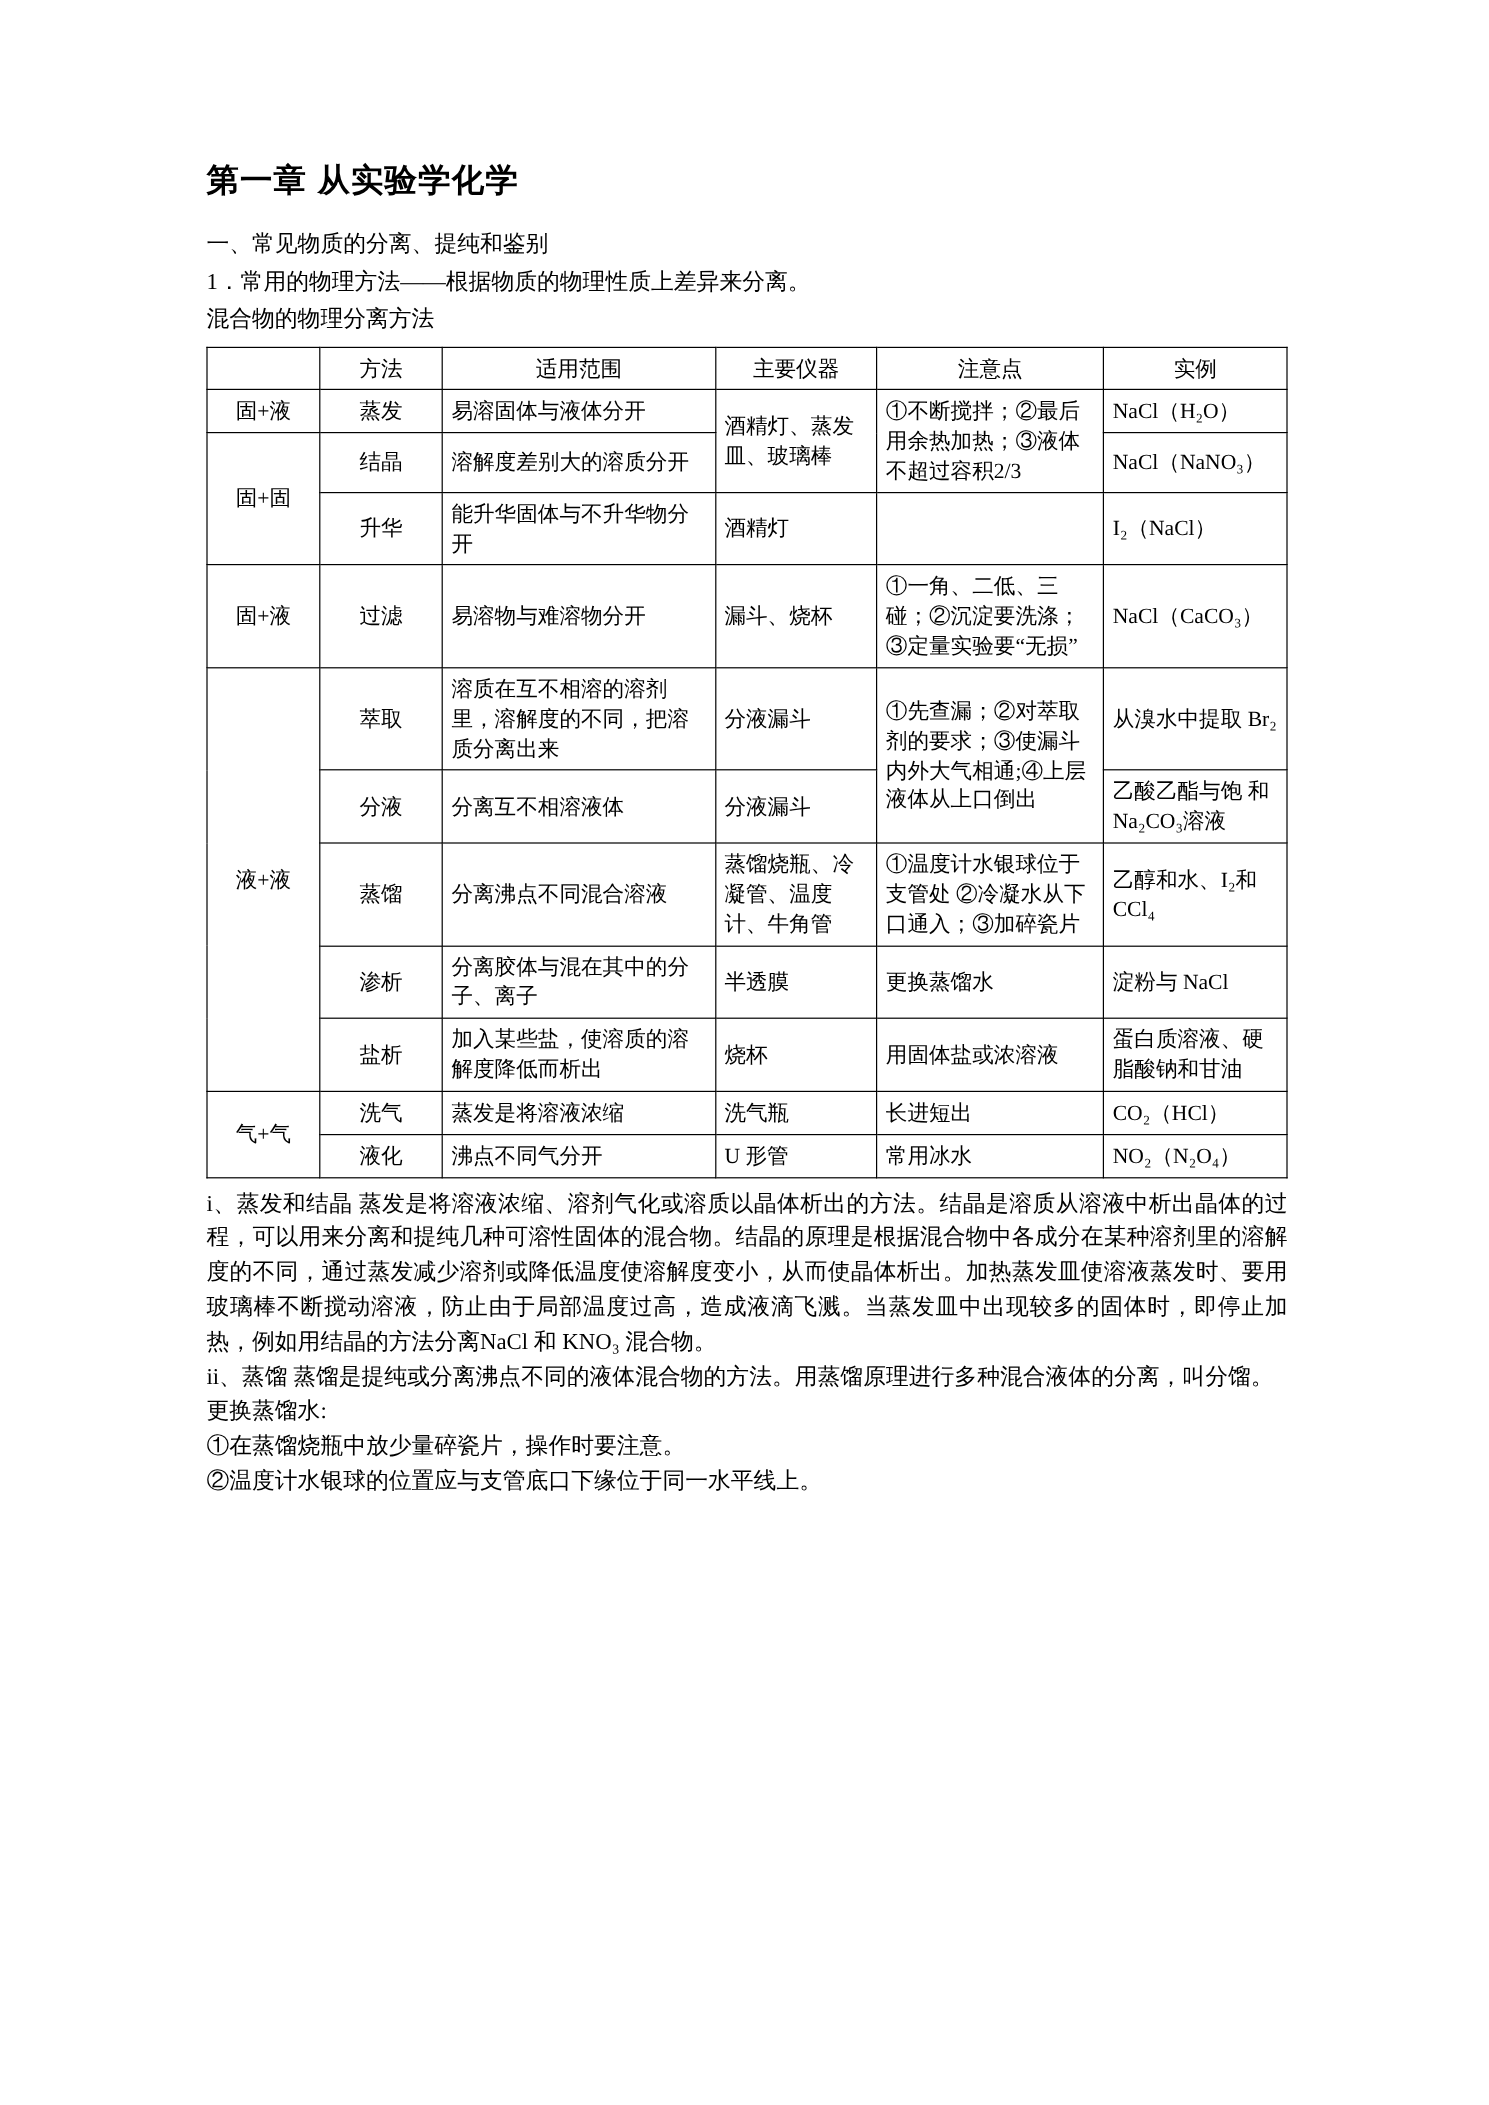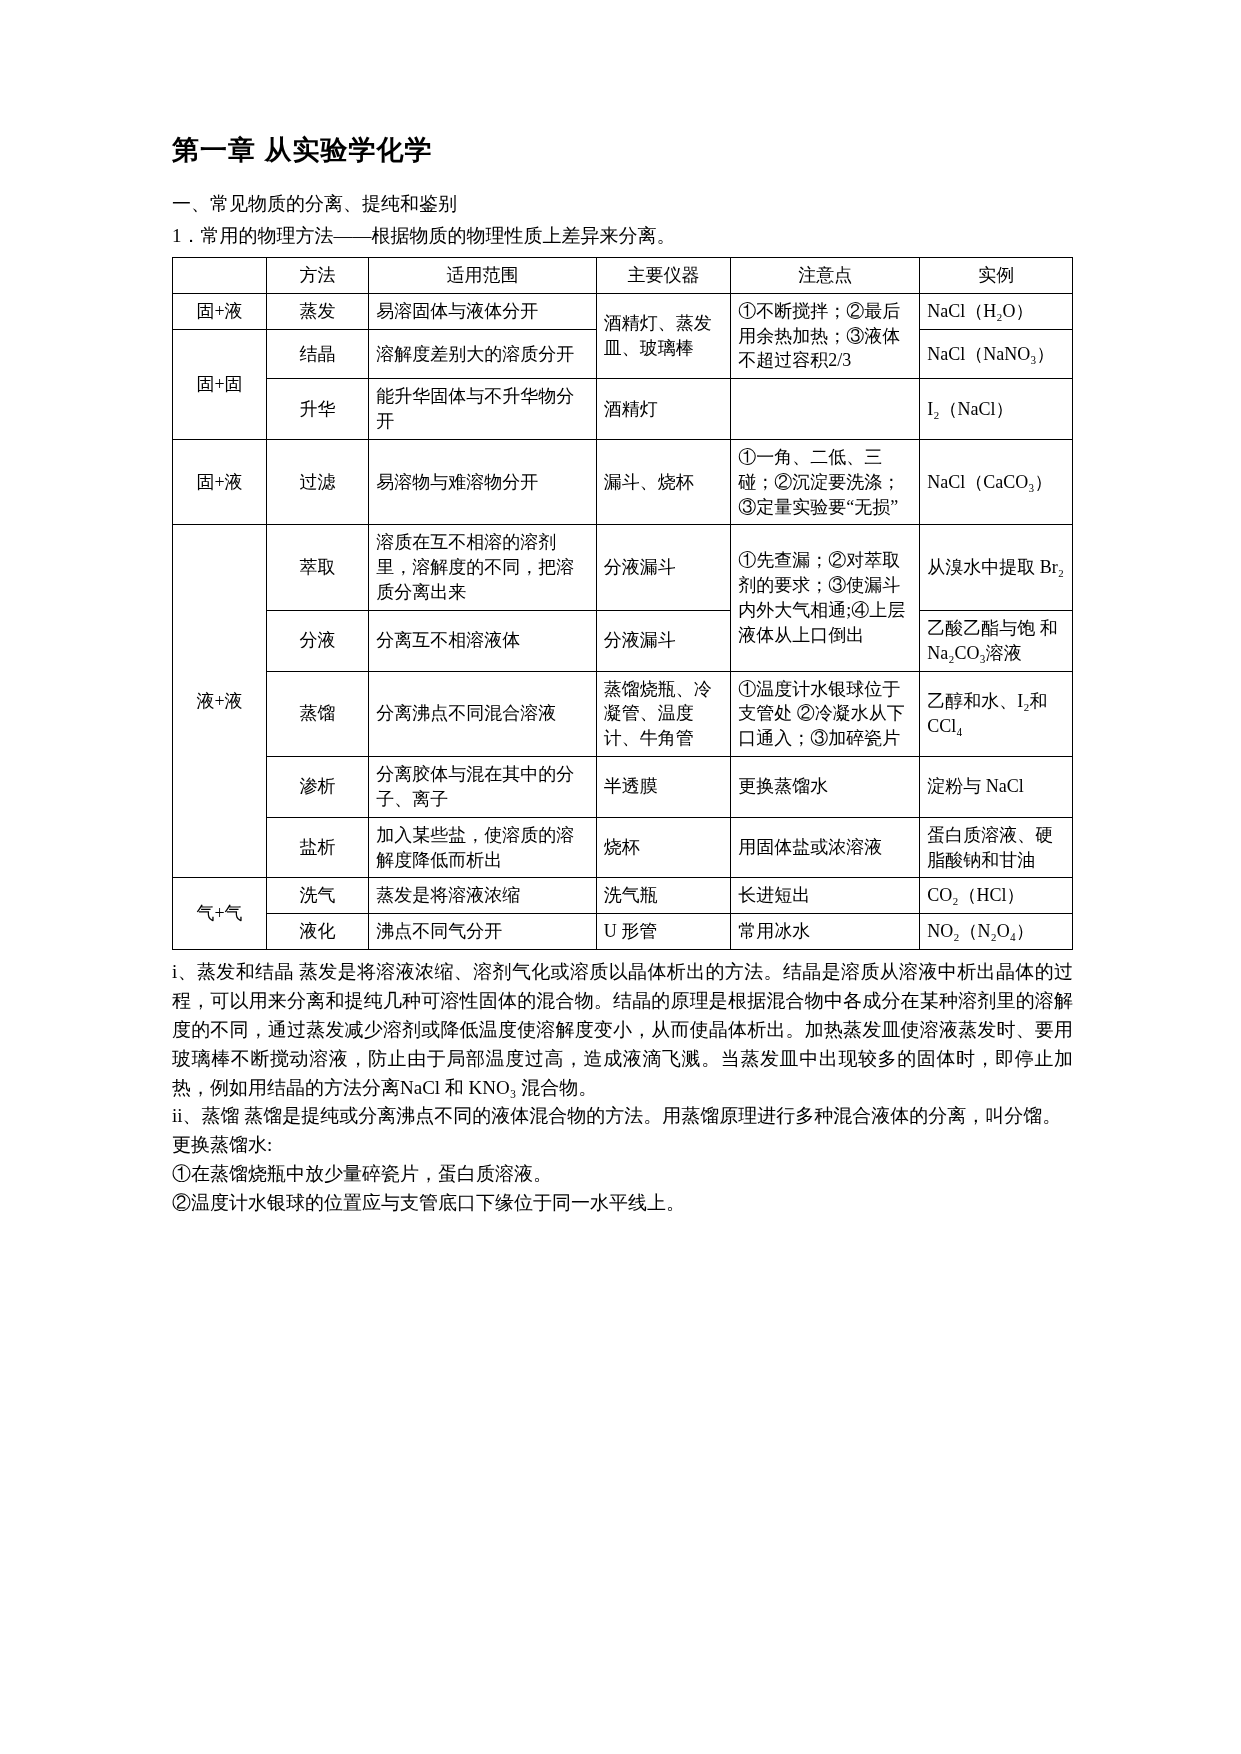--- a/index.html
+++ b/index.html
@@ -62,20 +62,21 @@
 </style>
 </head>
 <body>
 
 <div class="page">
 
   <h1 class="doc-title">第一章    从实验学化学</h1>
 
   <p class="para">一、常见物质的分离、提纯和鉴别</p>
   <p class="para">1．常用的物理方法——根据物质的物理性质上差异来分离。</p>
+  <p class="para">混合物的物理分离方法</p>
 
   <table class="sep-table">
     <tbody>
       <tr class="hdr">
         <td class="c-state"></td>
         <td class="c-method">方法</td>
         <td class="c-scope">适用范围</td>
         <td class="c-instr">主要仪器</td>
         <td class="c-note">注意点</td>
         <td class="c-example">实例</td>
@@ -170,17 +171,17 @@
         <td class="c-note">常用冰水</td>
         <td class="c-example">NO₂（N₂O₄）</td>
       </tr>
     </tbody>
   </table>
 
   <div class="notes">
     <p>i、蒸发和结晶    蒸发是将溶液浓缩、溶剂气化或溶质以晶体析出的方法。结晶是溶质从溶液中析出晶体的过程，可以用来分离和提纯几种可溶性固体的混合物。结晶的原理是根据混合物中各成分在某种溶剂里的溶解度的不同，通过蒸发减少溶剂或降低温度使溶解度变小，从而使晶体析出。加热蒸发皿使溶液蒸发时、要用玻璃棒不断搅动溶液，防止由于局部温度过高，造成液滴飞溅。当蒸发皿中出现较多的固体时，即停止加热，例如用结晶的方法分离NaCl 和 KNO₃ 混合物。</p>
     <p>ii、蒸馏    蒸馏是提纯或分离沸点不同的液体混合物的方法。用蒸馏原理进行多种混合液体的分离，叫分馏。</p>
     <p>更换蒸馏水:</p>
-    <p>①在蒸馏烧瓶中放少量碎瓷片，蛋白质溶液。</p>
+    <p>①在蒸馏烧瓶中放少量碎瓷片，操作时要注意。</p>
     <p>②温度计水银球的位置应与支管底口下缘位于同一水平线上。</p>
   </div>
 
 </div>
 
 </body></html>

